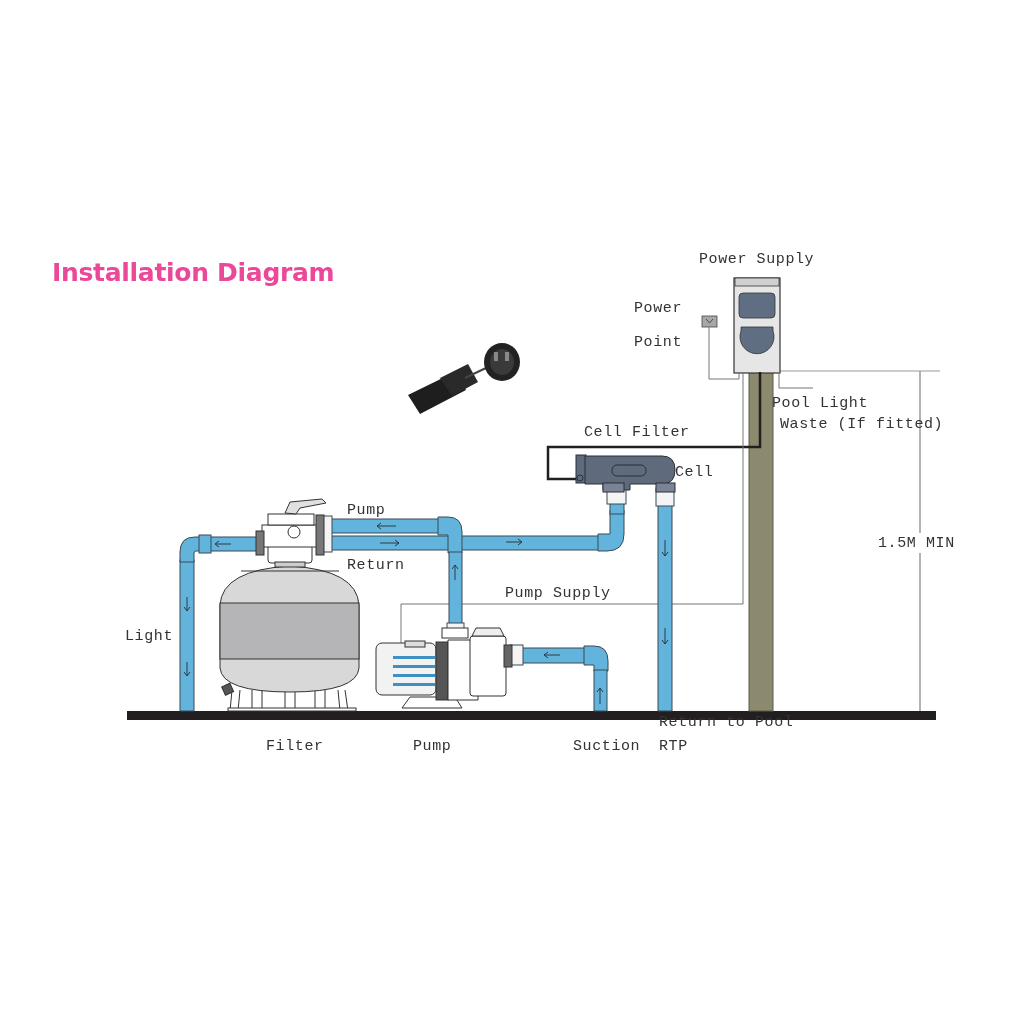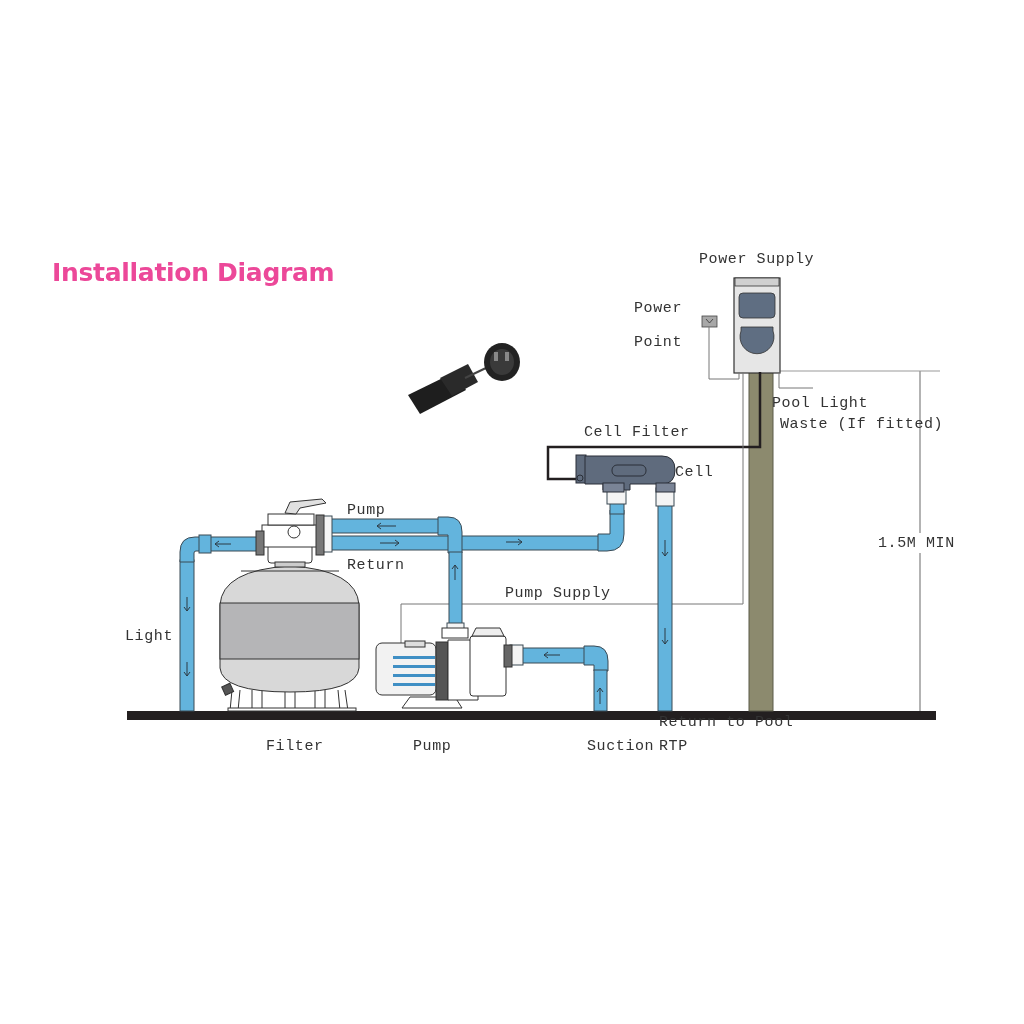--- a/index.html
+++ b/index.html
@@ -194,16 +194,16 @@
   <div class="lbl" style="left:780px;top:414px">Waste (If fitted)</div>
   <div class="lbl" style="left:584px;top:422px">Cell Filter</div>
   <div class="lbl" style="left:675px;top:462px">Cell</div>
   <div class="lbl" style="left:347px;top:500px">Pump</div>
   <div class="lbl" style="left:347px;top:555px">Return</div>
   <div class="lbl" style="left:505px;top:583px">Pump Supply</div>
   <div class="lbl" style="left:125px;top:626px">Light</div>
   <div class="lbl" style="left:878px;top:533px">1.5M MIN</div>
   <div class="lbl" style="left:266px;top:736px">Filter</div>
   <div class="lbl" style="left:413px;top:736px">Pump</div>
-  <div class="lbl" style="left:587px;top:736px">Suction</div>
+  <div class="lbl" style="left:573px;top:736px">Suction</div>
   <div class="lbl" style="left:659px;top:736px">RTP</div>
   <div class="lbl" style="left:659px;top:712px">Return to Pool</div>
 </div>
 
 </body></html>

